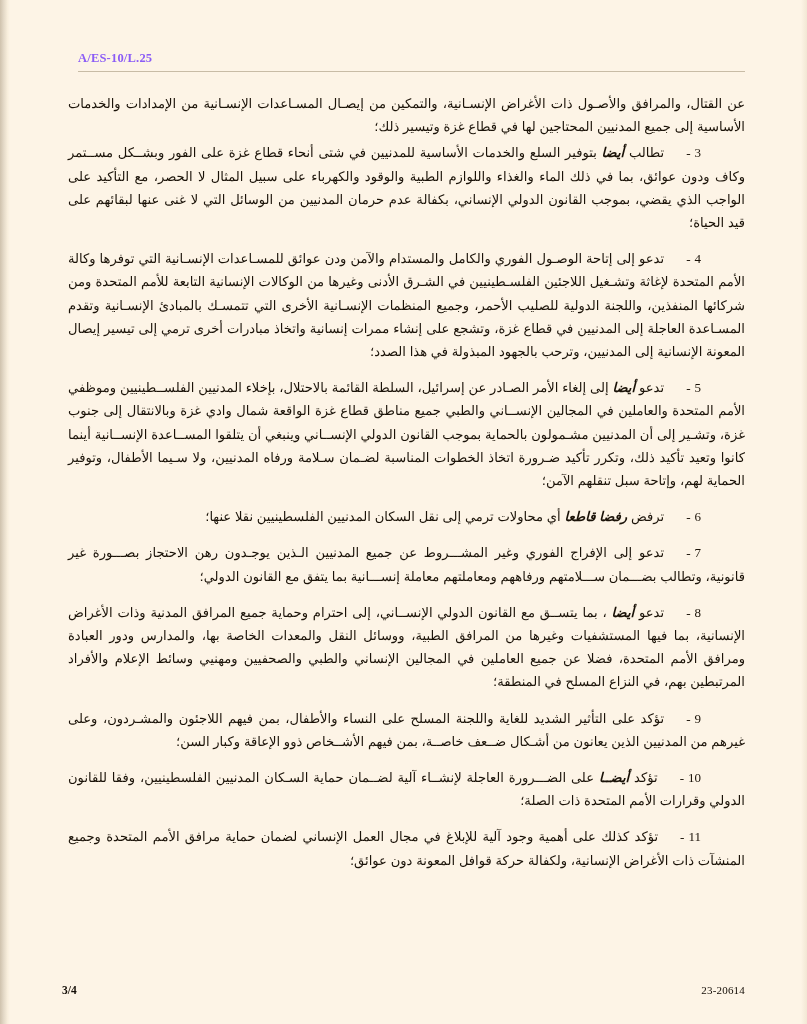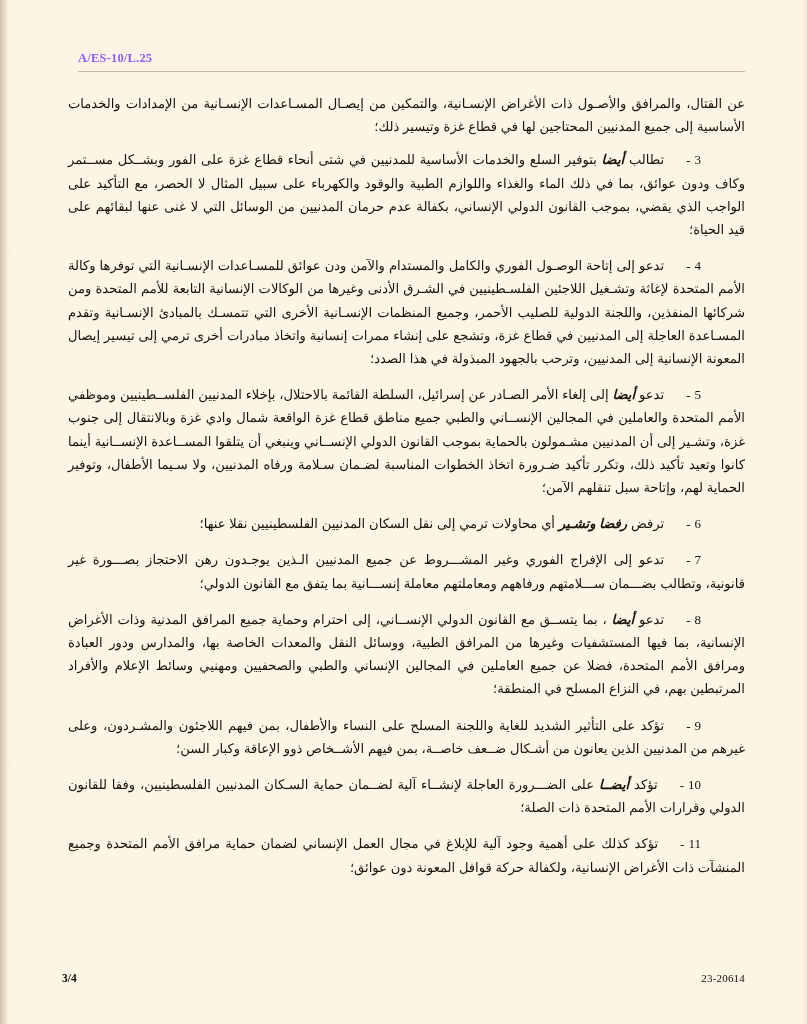--- a/index.html
+++ b/index.html
@@ -77,21 +77,21 @@
 
   .para {
     font-size: 13.1px;
     line-height: 23.2px;
     margin: 0 0 13px 0;
     text-align: justify;
     text-align-last: right;
     word-spacing: 0.5px;
   }
   .para.cont {
-    margin-bottom: 10px;
+    margin-bottom: 3px;
   }
   .para.indent {
     text-indent: 44px;
   }
 
   .para-num {
     font-family: "Liberation Serif", "DejaVu Serif", serif;
     font-size: 13px;
     white-space: nowrap;
   }
@@ -107,21 +107,21 @@
     font-weight: normal;
   }
   .term-i {
     font-weight: bold;
     font-style: italic;
   }
 
   
   .doc-footer {
     position: absolute;
-    bottom: 40px;
+    bottom: 28px;
     left: 62px;
     right: 62px;
     direction: ltr;
     display: flex;
     justify-content: space-between;
     align-items: flex-end;
   }
   .page-number {
     font-weight: bold;
     font-size: 11.5px;
@@ -144,21 +144,21 @@
   <div class="doc-header">
     <span class="doc-symbol">A/ES-10/L.25</span>
     <div class="header-rule"></div>
   </div>
 
   <div class="body-text" id="body-text">
       <p class="para cont"><span>عن القتال، والمرافق والأصـول ذات الأغراض الإنسـانية، والتمكين من إيصـال المسـاعدات الإنسـانية من الإمدادات والخدمات الأساسية إلى جميع المدنيين المحتاجين لها في قطاع غزة وتيسير ذلك؛</span></p>
       <p class="para indent"><span class="para-num">3</span><span class="para-dash">-</span><span class="lead-gap"></span><span class="term">تطالب</span> <span class="term-i">أيضا</span> <span>بتوفير السلع والخدمات الأساسية للمدنيين في شتى أنحاء قطاع غزة على الفور وبشــكل مســتمر وكاف ودون عوائق، بما في ذلك الماء والغذاء واللوازم الطبية والوقود والكهرباء على سبيل المثال لا الحصر، مع التأكيد على الواجب الذي يقضي، بموجب القانون الدولي الإنساني، بكفالة عدم حرمان المدنيين من الوسائل التي لا غنى عنها لبقائهم على قيد الحياة؛</span></p>
       <p class="para indent"><span class="para-num">4</span><span class="para-dash">-</span><span class="lead-gap"></span><span class="term">تدعو</span> <span>إلى إتاحة الوصـول الفوري والكامل والمستدام والآمن ودن عوائق للمسـاعدات الإنسـانية التي توفرها وكالة الأمم المتحدة لإغاثة وتشـغيل اللاجئين الفلسـطينيين في الشـرق الأدنى وغيرها من الوكالات الإنسانية التابعة للأمم المتحدة ومن شركائها المنفذين، واللجنة الدولية للصليب الأحمر، وجميع المنظمات الإنسـانية الأخرى التي تتمسـك بالمبادئ الإنسـانية وتقدم المسـاعدة العاجلة إلى المدنيين في قطاع غزة، وتشجع على إنشاء ممرات إنسانية واتخاذ مبادرات أخرى ترمي إلى تيسير إيصال المعونة الإنسانية إلى المدنيين، وترحب بالجهود المبذولة في هذا الصدد؛</span></p>
       <p class="para indent"><span class="para-num">5</span><span class="para-dash">-</span><span class="lead-gap"></span><span class="term">تدعو</span> <span class="term-i">أيضا</span> <span>إلى إلغاء الأمر الصـادر عن إسرائيل، السلطة القائمة بالاحتلال، بإخلاء المدنيين الفلســطينيين وموظفي الأمم المتحدة والعاملين في المجالين الإنســاني والطبي جميع مناطق قطاع غزة الواقعة شمال وادي غزة وبالانتقال إلى جنوب غزة، وتشـير إلى أن المدنيين مشـمولون بالحماية بموجب القانون الدولي الإنســاني وينبغي أن يتلقوا المســاعدة الإنســانية أينما كانوا وتعيد تأكيد ذلك، وتكرر تأكيد ضـرورة اتخاذ الخطوات المناسبة لضـمان سـلامة ورفاه المدنيين، ولا سـيما الأطفال، وتوفير الحماية لهم، وإتاحة سبل تنقلهم الآمن؛</span></p>
-      <p class="para indent"><span class="para-num">6</span><span class="para-dash">-</span><span class="lead-gap"></span><span class="term">ترفض</span> <span class="term-i">رفضا وتشـير</span> <span>أي محاولات ترمي إلى نقل السكان المدنيين الفلسطينيين نقلا عنها؛</span></p>
+      <p class="para indent"><span class="para-num">6</span><span class="para-dash">-</span><span class="lead-gap"></span><span class="term">ترفض</span> <span class="term-i">رفضا قاطعا</span> <span>أي محاولات ترمي إلى نقل السكان المدنيين الفلسطينيين نقلا عنها؛</span></p>
       <p class="para indent"><span class="para-num">7</span><span class="para-dash">-</span><span class="lead-gap"></span><span class="term">تدعو</span> <span>إلى الإفراج الفوري وغير المشـــروط عن جميع المدنيين الـذين يوجـدون رهن الاحتجاز بصـــورة غير قانونية، وتطالب بضـــمان ســـلامتهم ورفاههم ومعاملتهم معاملة إنســـانية بما يتفق مع القانون الدولي؛</span></p>
       <p class="para indent"><span class="para-num">8</span><span class="para-dash">-</span><span class="lead-gap"></span><span class="term">تدعو</span> <span class="term-i">أيضا</span> <span>، بما يتســق مع القانون الدولي الإنســاني، إلى احترام وحماية جميع المرافق المدنية وذات الأغراض الإنسانية، بما فيها المستشفيات وغيرها من المرافق الطبية، ووسائل النقل والمعدات الخاصة بها، والمدارس ودور العبادة ومرافق الأمم المتحدة، فضلا عن جميع العاملين في المجالين الإنساني والطبي والصحفيين ومهنيي وسائط الإعلام والأفراد المرتبطين بهم، في النزاع المسلح في المنطقة؛</span></p>
       <p class="para indent"><span class="para-num">9</span><span class="para-dash">-</span><span class="lead-gap"></span><span class="term">تؤكد</span> <span>على التأثير الشديد للغاية واللجنة المسلح على النساء والأطفال، بمن فيهم اللاجئون والمشـردون، وعلى غيرهم من المدنيين الذين يعانون من أشـكال ضــعف خاصــة، بمن فيهم الأشــخاص ذوو الإعاقة وكبار السن؛</span></p>
       <p class="para indent"><span class="para-num">10</span><span class="para-dash">-</span><span class="lead-gap"></span><span class="term">تؤكد</span> <span class="term-i">أيضــا</span> <span>على الضـــرورة العاجلة لإنشــاء آلية لضــمان حماية السـكان المدنيين الفلسطينيين، وفقا للقانون الدولي وقرارات الأمم المتحدة ذات الصلة؛</span></p>
       <p class="para indent"><span class="para-num">11</span><span class="para-dash">-</span><span class="lead-gap"></span><span class="term">تؤكد كذلك</span> <span>على أهمية وجود آلية للإبلاغ في مجال العمل الإنساني لضمان حماية مرافق الأمم المتحدة وجميع المنشآت ذات الأغراض الإنسانية، ولكفالة حركة قوافل المعونة دون عوائق؛</span></p>
     </div>
 
   <div class="doc-footer">
     <span class="page-number">3/4</span>
     <span class="job-number">23-20614</span>

